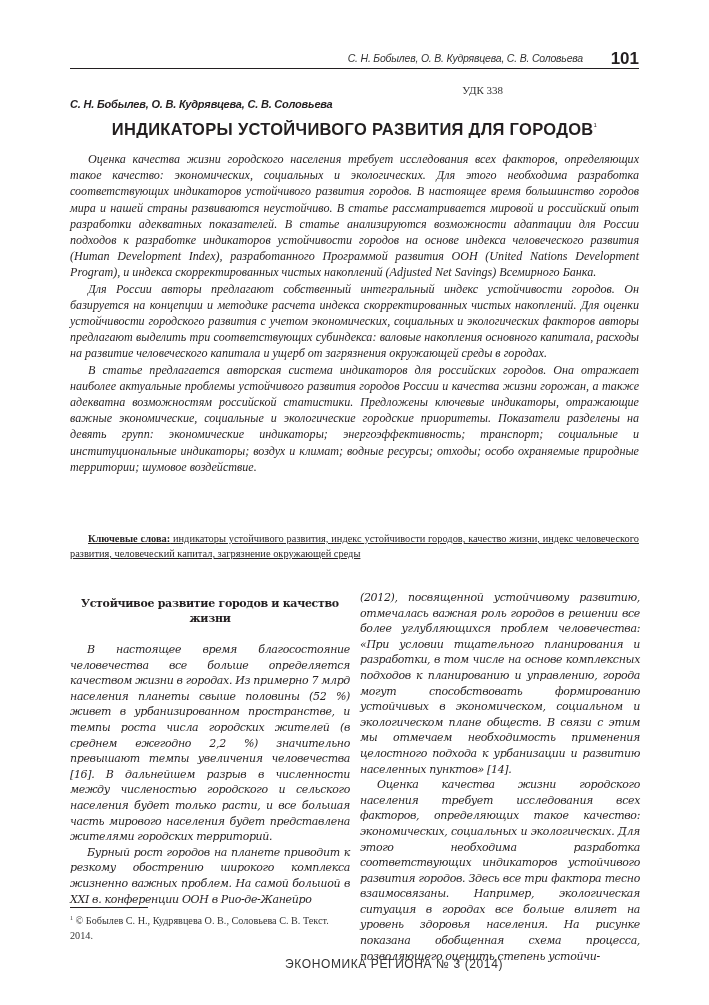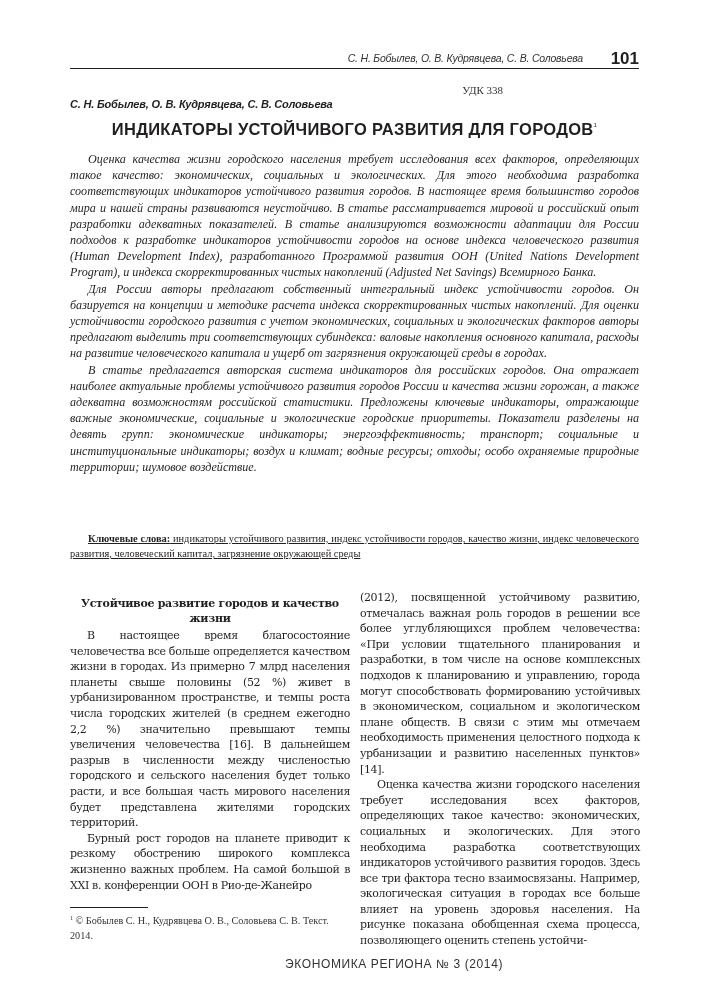--- a/index.html
+++ b/index.html
@@ -18,23 +18,23 @@
   .abstract { position: absolute; left: 70px; width: 569px; top: 151px; font-family: "Liberation Serif", serif; font-style: italic; font-size: 12.1px; line-height: 16.2px; text-align: justify; color: #231f20; }
   .abstract p { margin: 0; text-indent: 18px; hyphens: auto; }
 
   .keywords { position: absolute; left: 70px; width: 569px; top: 531px; font-family: "Liberation Serif", serif; font-size: 10.4px; line-height: 15px; text-align: justify; }
   .keywords p { margin: 0; text-indent: 18px; text-decoration: underline; }
   .keywords b { font-weight: bold; }
 
   .col { position: absolute; top: 588px; width: 280px; font-family: "DejaVu Serif", serif; font-size: 11px; line-height: 15.6px; text-align: justify; letter-spacing: -0.35px; color: #231f20; }
   .col-left { left: 70px; }
   .col-right { left: 360px; top: 590px; }
-  .col p { margin: 0; text-indent: 17px; }
+  .col p { margin: 0; text-indent: 17px; font-style: italic; }
   .col p.noindent { text-indent: 0; }
-  .section-heading { font-family: "DejaVu Serif", serif; font-weight: bold; font-size: 11px; text-align: center; line-height: 15px; margin: 8px 0 2px 0; letter-spacing: -0.3px; }
+  .section-heading { font-family: "DejaVu Serif", serif; font-weight: bold; font-size: 11px; text-align: center; line-height: 15px; margin: 8px 0 16px 0; letter-spacing: -0.3px; }
 
   .footnote-rule { position: absolute; left: 70px; top: 907px; width: 78px; border-top: 1px solid #231f20; }
   .footnote { position: absolute; left: 70px; top: 911px; width: 282px; font-family: "Liberation Serif", serif; font-size: 10.2px; line-height: 15px; color: #333; }
   .footnote sup { font-size: 6px; }
 
   .journal-footer { position: absolute; right: 70px; top: 957px; font-family: "Liberation Sans", sans-serif; font-size: 12px; letter-spacing: 0.6px; color: #333; }
 </style>
 </head>
 <body>
 

